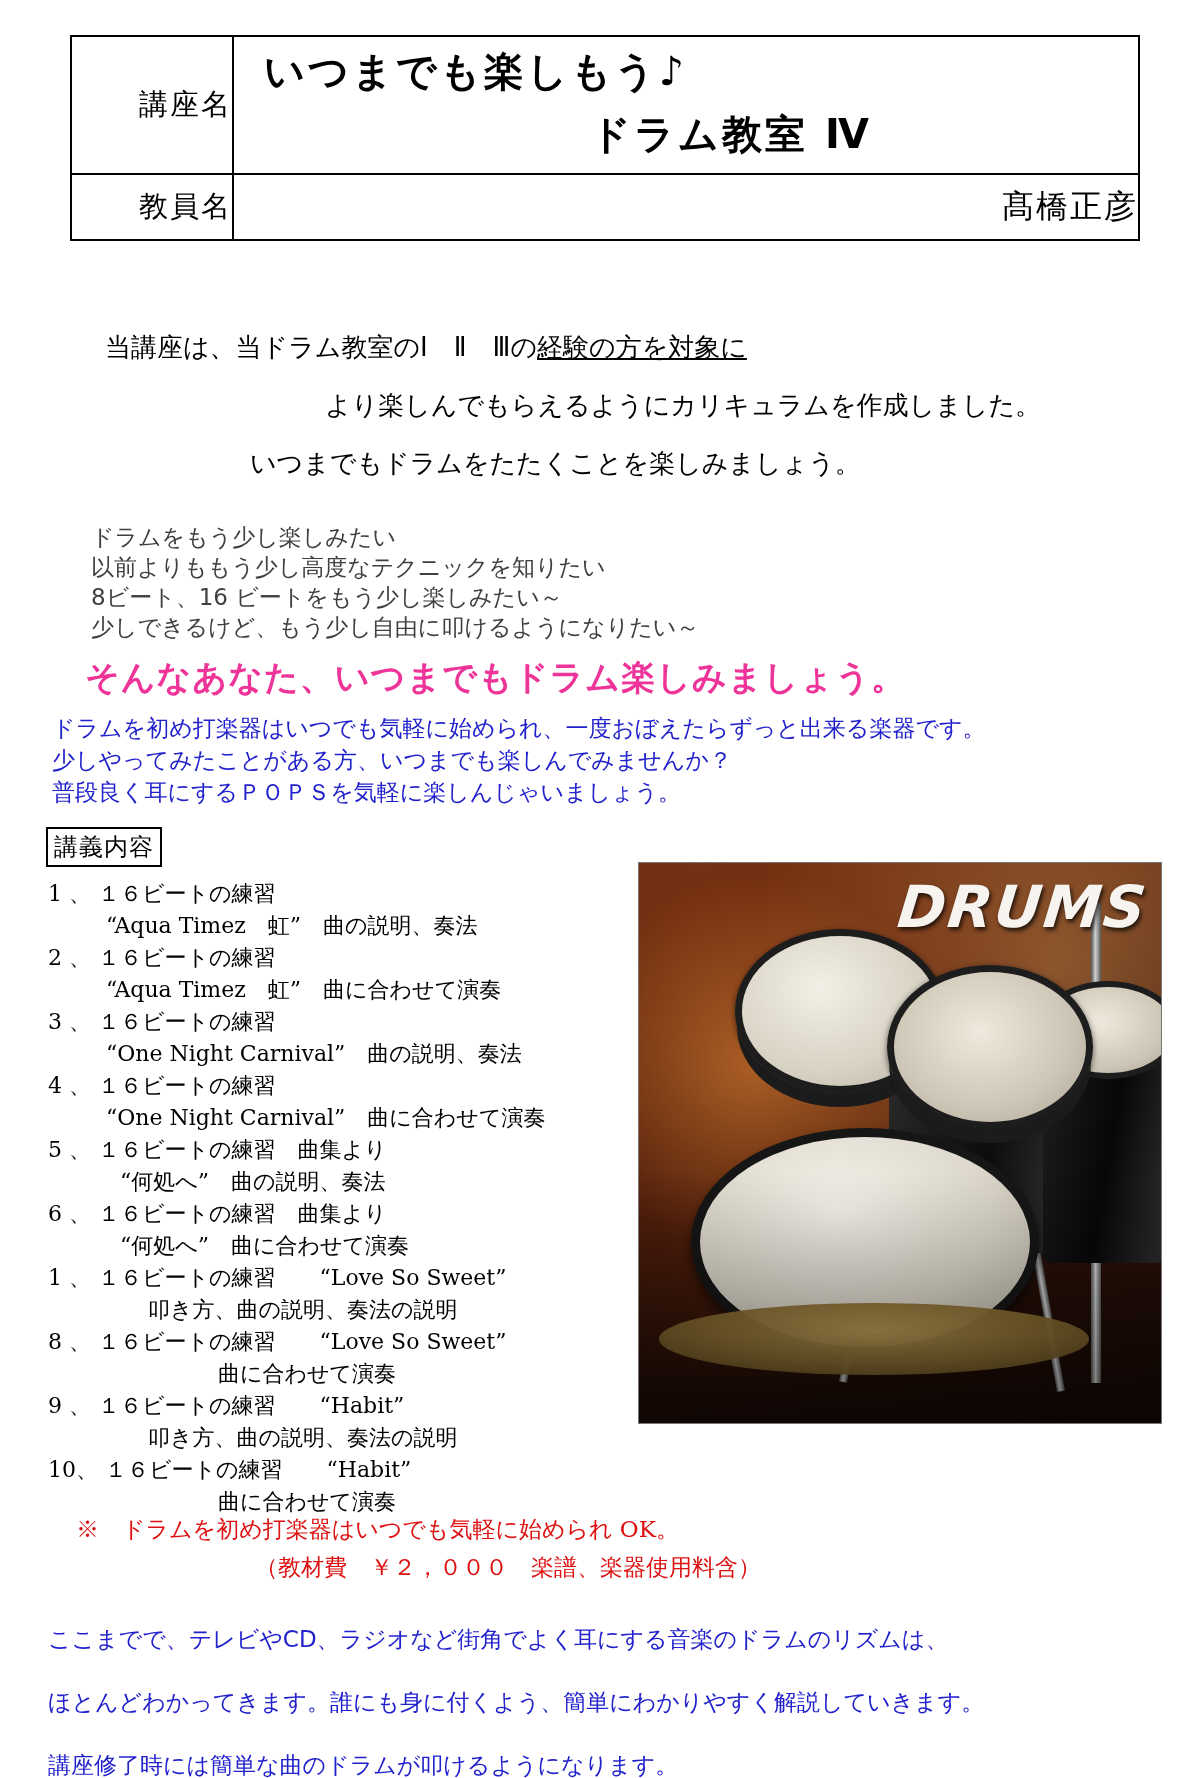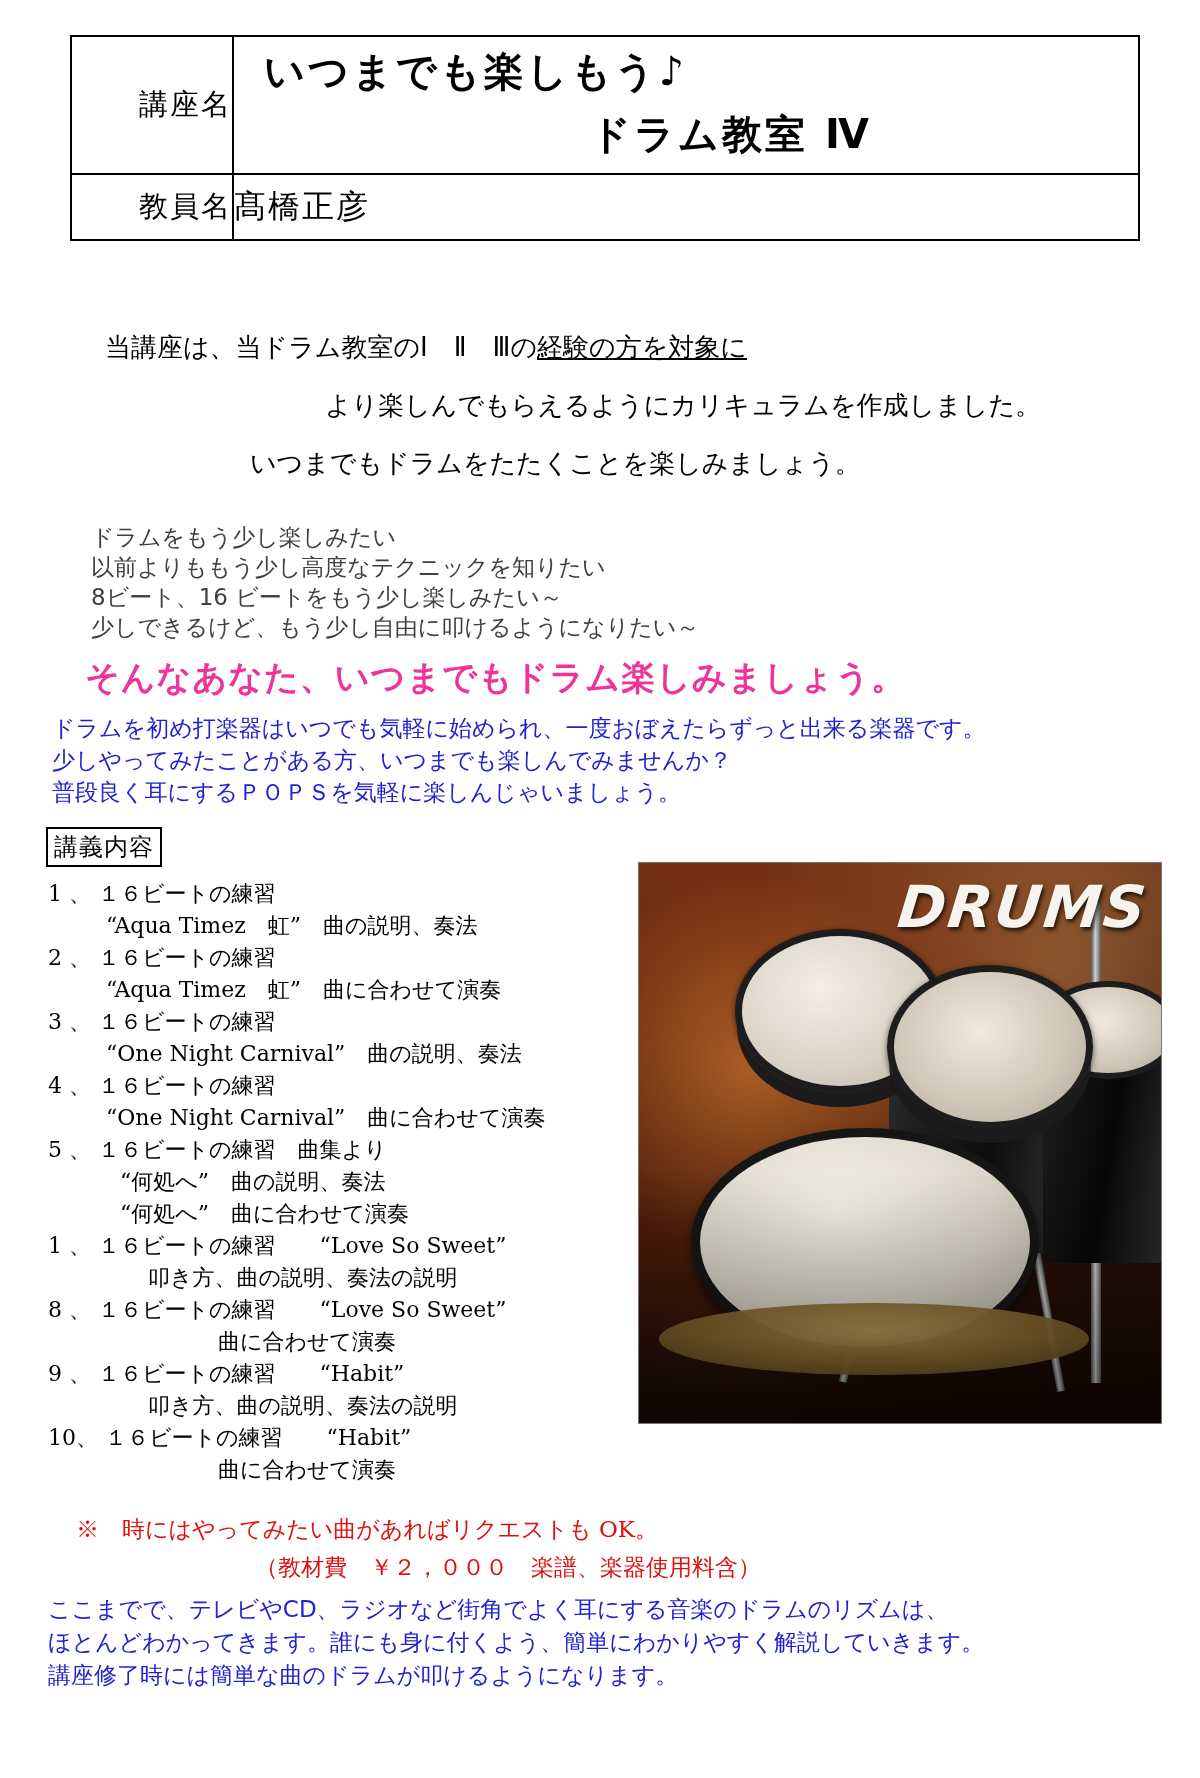--- a/index.html
+++ b/index.html
@@ -54,21 +54,21 @@
   .title-line2 {
     font-size: 40px;
     font-weight: bold;
     letter-spacing: 3px;
     text-align: center;
     padding-top: 8px;
     padding-left: 90px;
     font-family: "DejaVu Sans", sans-serif;
   }
   .hdr-teacher-cell {
-    text-align: left;
+    text-align: right;
     font-size: 32px;
     letter-spacing: 2px;
     padding: 10px 0;
     font-family: Liberation Sans, sans-serif;
     margin-left: 13px;
   }
   
   .intro {
     position: absolute;
     left: 0;
@@ -179,21 +179,21 @@
   .footer-blue {
     position: absolute;
     left: 48px;
     top: 1593px;
     width: 1130px;
     color: #2222cc;
     font-family: "DejaVu Sans", sans-serif;
     font-size: 23px;
     line-height: 33px;
   }
-  .footer-blue div { white-space: pre; }
+  .footer-blue div { white-space: pre; margin-top: 30px; }
 
   
   .photo {
     position: absolute;
     left: 638px;
     top: 862px;
     width: 522px;
     height: 560px;
     border: 1px solid #777;
     overflow: hidden;
@@ -339,41 +339,42 @@
     </div>
     <div class="syl-item">
       <div class="syl-main">4 、 １６ビートの練習</div>
       <div class="syl-sub" style="padding-left:58px">“One Night Carnival”　曲に合わせて演奏</div>
     </div>
     <div class="syl-item">
       <div class="syl-main">5 、 １６ビートの練習　曲集より</div>
       <div class="syl-sub" style="padding-left:72px">“何処へ”　曲の説明、奏法</div>
     </div>
     <div class="syl-item">
+      <div class="syl-main">6 、 １６ビートの練習　曲集より</div>
       <div class="syl-sub" style="padding-left:72px">“何処へ”　曲に合わせて演奏</div>
     </div>
     <div class="syl-item">
       <div class="syl-main">1 、 １６ビートの練習　　“Love So Sweet”</div>
       <div class="syl-sub" style="padding-left:100px">叩き方、曲の説明、奏法の説明</div>
     </div>
     <div class="syl-item">
       <div class="syl-main">8 、 １６ビートの練習　　“Love So Sweet”</div>
       <div class="syl-sub" style="padding-left:170px">曲に合わせて演奏</div>
     </div>
     <div class="syl-item">
       <div class="syl-main">9 、 １６ビートの練習　　“Habit”</div>
       <div class="syl-sub" style="padding-left:100px">叩き方、曲の説明、奏法の説明</div>
     </div>
     <div class="syl-item">
       <div class="syl-main">10、 １６ビートの練習　　“Habit”</div>
       <div class="syl-sub" style="padding-left:170px">曲に合わせて演奏</div>
     </div>
   </div>
 
-  <div class="red-note1">※　時にはやってみたい曲があればリクエストも OK。</div>
+  <div class="red-note1">※　ドラムを初め打楽器はいつでも気軽に始められ OK。</div>
   <div class="red-note2">（教材費　￥２，０００　楽譜、楽器使用料含）</div>
 
   <div class="footer-blue">
     <div>ここまでで、テレビやCD、ラジオなど街角でよく耳にする音楽のドラムのリズムは、</div>
     <div>ほとんどわかってきます。誰にも身に付くよう、簡単にわかりやすく解説していきます。</div>
     <div>講座修了時には簡単な曲のドラムが叩けるようになります。</div>
   </div>
 
   <div class="photo">
     <div class="bg"></div>

